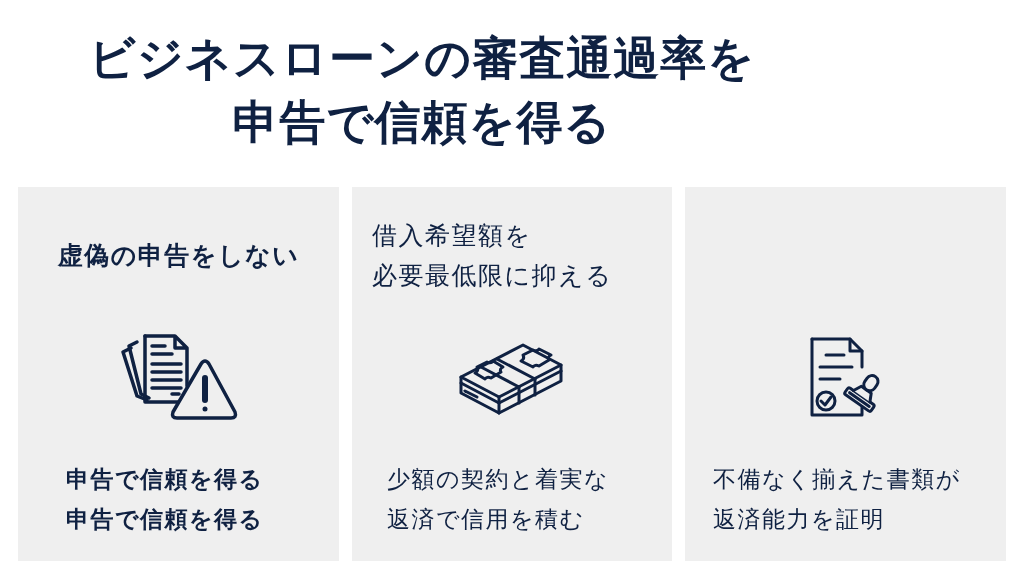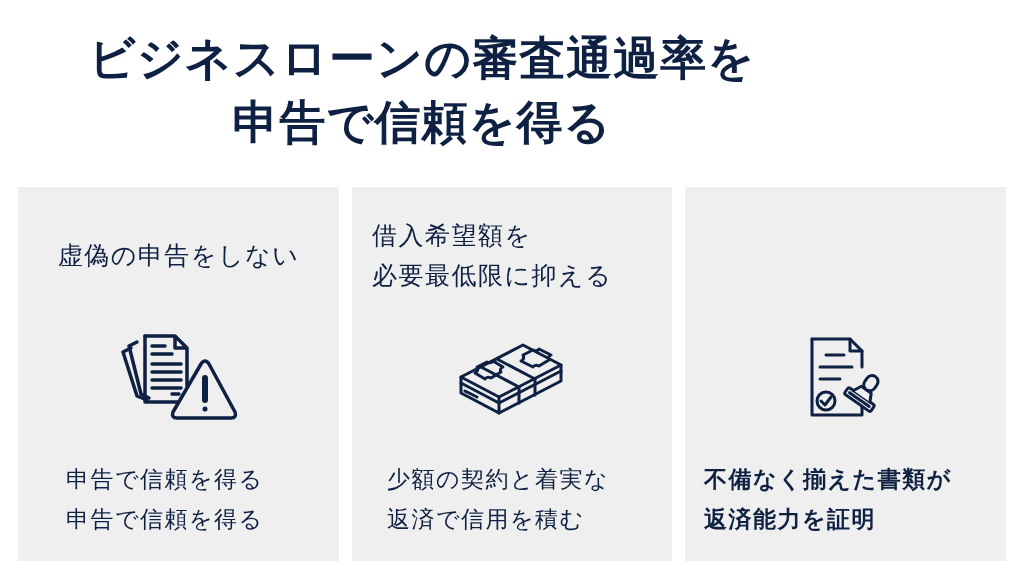--- a/index.html
+++ b/index.html
@@ -26,21 +26,21 @@
       color: #0f2142;
       letter-spacing: 1px;
     }
     .title span { display: block; }
     .card {
       position: absolute;
       top: 187px;
       height: 374px;
       background: #efefef;
     }
-    .card-1 { left: 18px; width: 321px; }
+    .card-1 { left: 18px; width: 321px; font-weight: bold; }
     .card-2 { left: 352px; width: 320px; }
     .card-3 { left: 685px; width: 321px; }
 
     .card-heading {
       position: absolute;
       left: 0;
       width: 100%;
       top: 26px;
       height: 86px;
       display: flex;
@@ -76,21 +76,21 @@
       font-size: 23px;
       line-height: 40px;
       letter-spacing: 1.5px;
       color: #0f2142;
       white-space: nowrap;
       display: flex;
       flex-direction: column;
     }
     .card-1 .card-desc { padding-left: 48px; }
     .card-2 .card-desc { padding-left: 35px; }
-    .card-3 .card-desc { padding-left: 19px; font-weight: bold; }
+    .card-3 .card-desc { padding-left: 28px; }
   </style>
 </head>
 <body>
 
 <h1 class="title">
   <span>ビジネスローンの審査通過率を</span>
   <span>申告で信頼を得る</span>
 </h1>
 
 <div class="card card-1">

